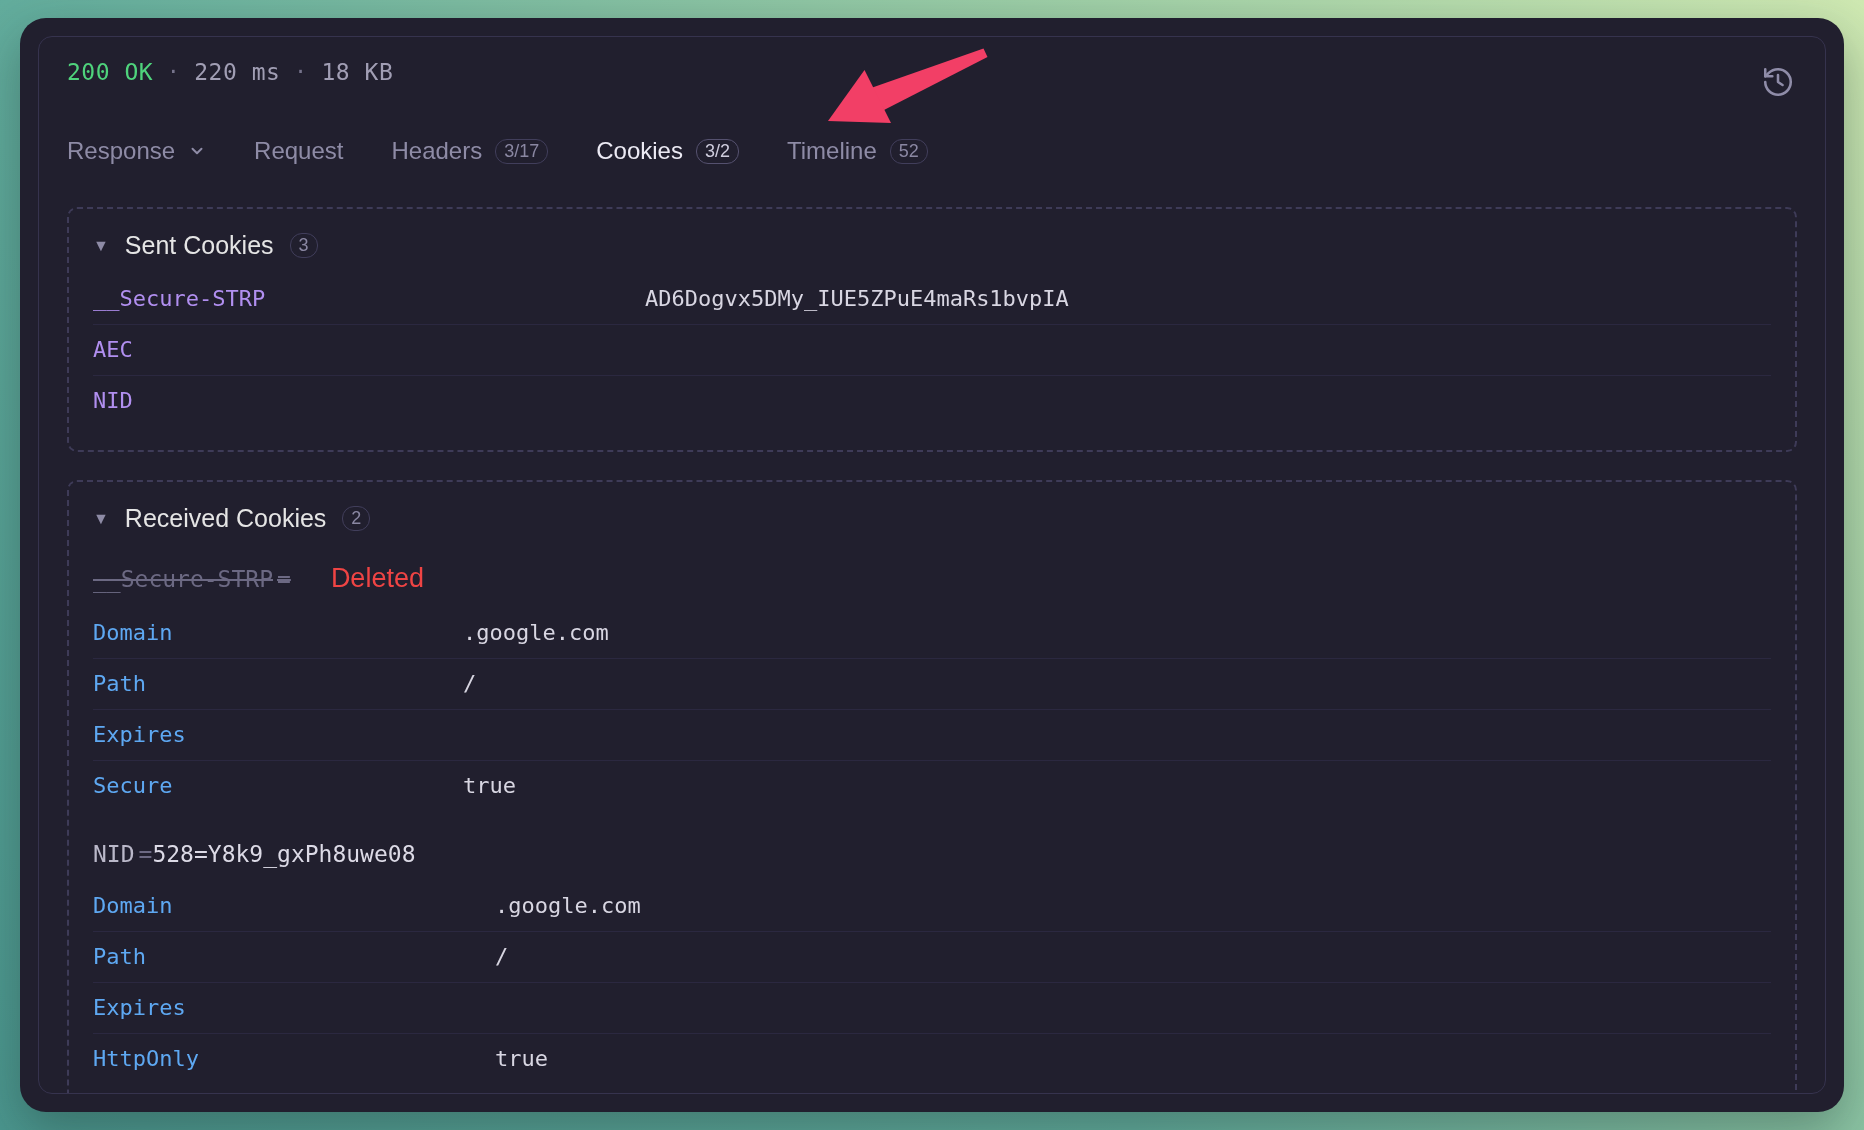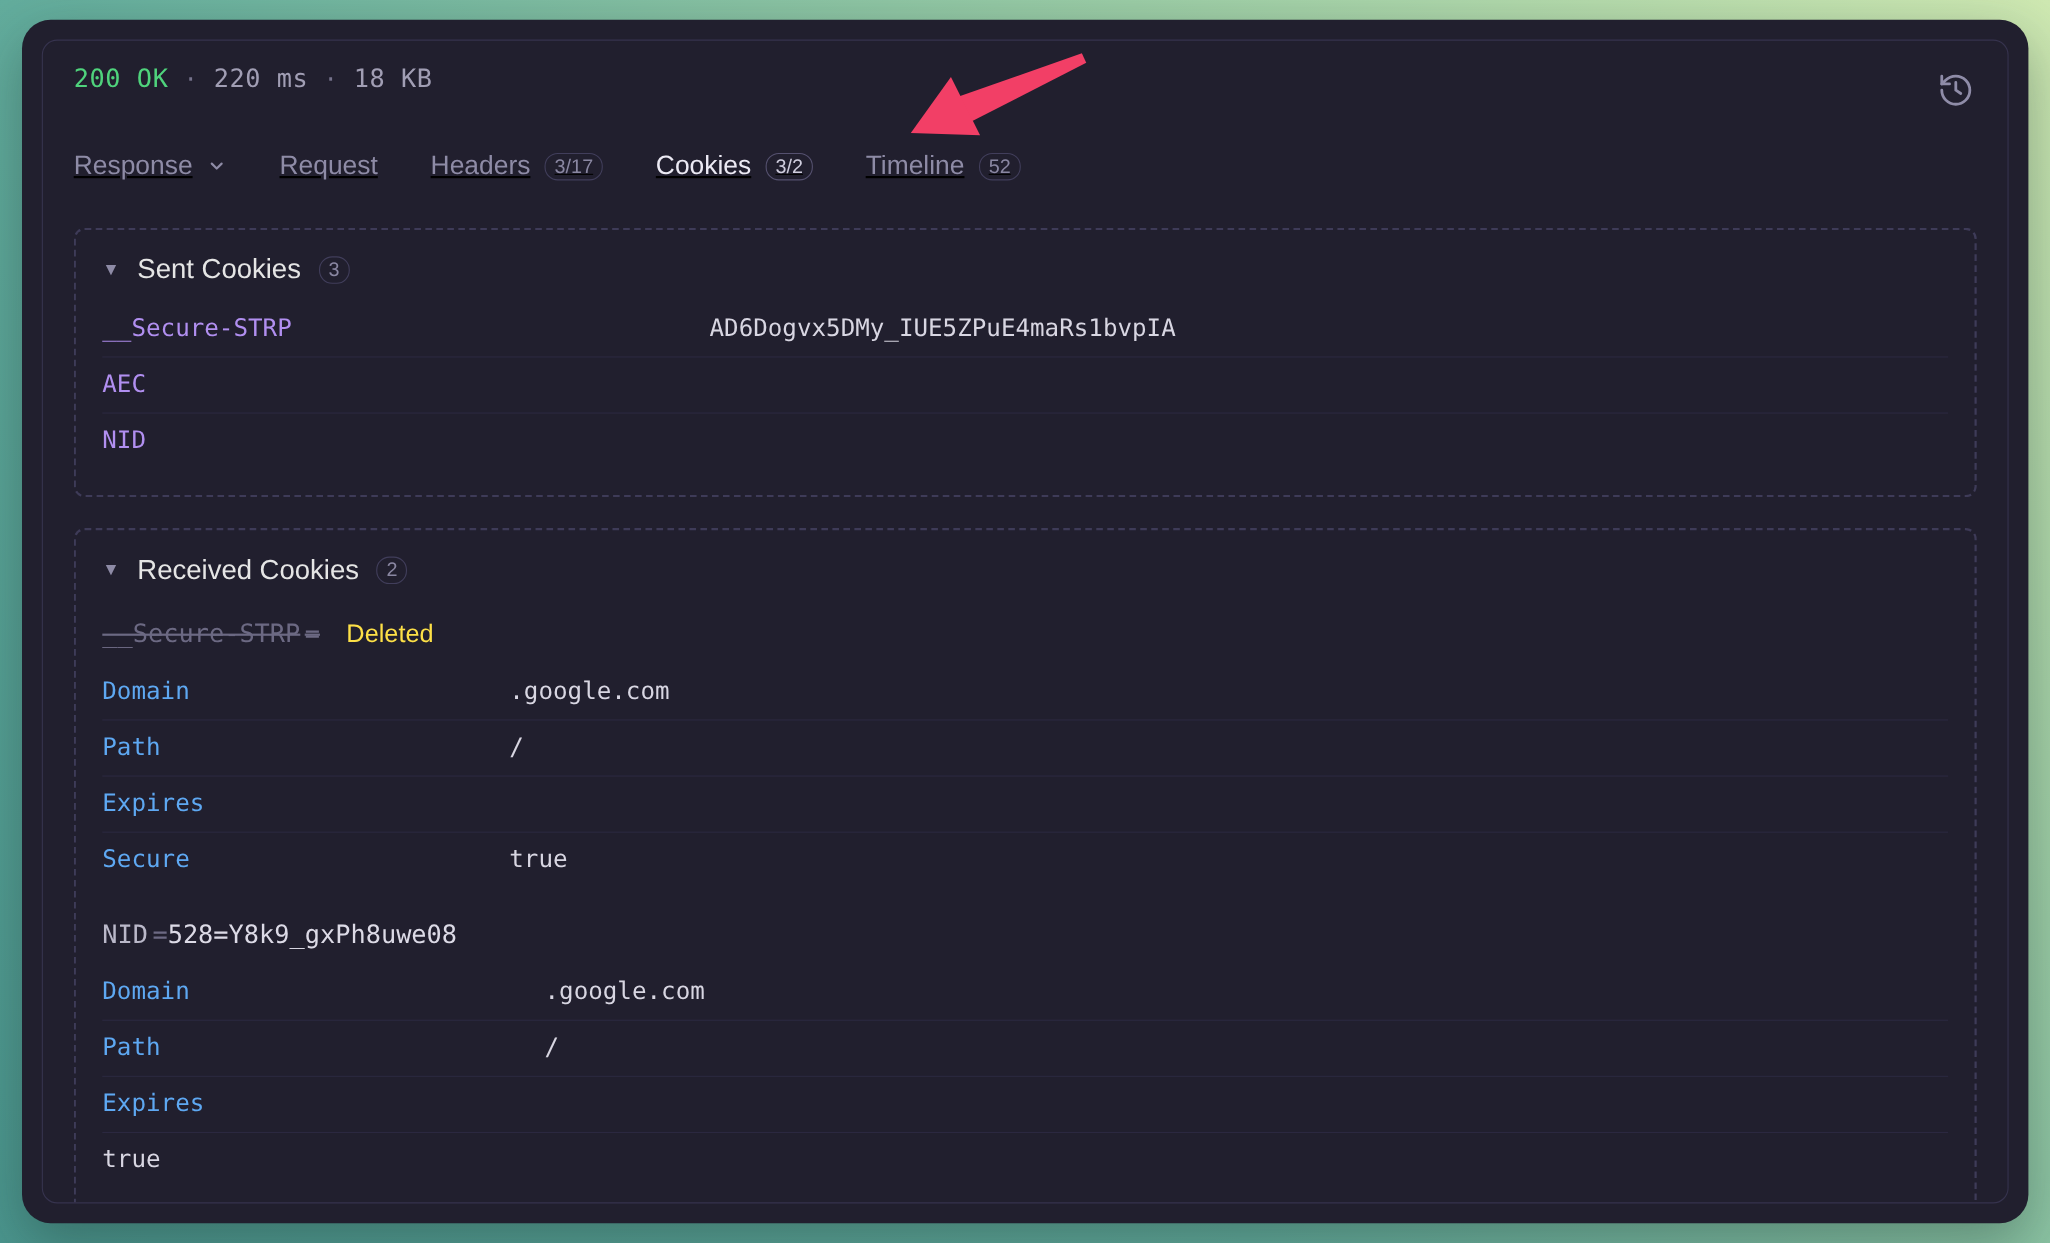--- a/index.html
+++ b/index.html
@@ -32,21 +32,21 @@
     font-size: 23px; color: #a19eb4; letter-spacing: .5px;
     display: flex; gap: 14px; align-items: center;
   }
   .status-code { color: #4fd37c; }
   .status-sep { color: #76738c; font-size: 21px; }
   .history-btn { background: none; border: none; padding: 6px; cursor: pointer; margin-right: 8px; }
   .history-btn svg { display: block; }
   
   .tabs-row {
     display: flex; align-items: center; gap: 48px;
-    padding: 0 28px; margin-top: 32px; text-decoration: underline;
+    padding: 0 28px; margin-top: 32px;
   }
   .tab {
     display: flex; align-items: center; gap: 13px;
     font-size: 24px; color: #8e8ba6; cursor: pointer; white-space: nowrap;
   }
   .tab.active { color: #eceaf4; }
   .badge {
     font-size: 18px; color: #8a87a2;
     border: 1.5px solid #413e5b; border-radius: 12px;
     padding: 2px 8px 3px; line-height: 1;
@@ -81,21 +81,21 @@
   .cookie-title {
     font-family: "DejaVu Sans Mono", monospace; font-size: 23px;
     margin: 30px 0 8px; display: flex; align-items: baseline;
   }
   .strike { color: #6c6983; text-decoration: line-through; }
   .eq-dim { color: #6c6983; padding-left: 4px; }
   .cookie-name { color: #bab8c9; }
   .cookie-value { color: #dcdae6; }
   .deleted-label {
     font-family: "Liberation Sans", sans-serif;
-    color: #fde047; font-size: 23px; margin-left: 24px;
+    color: #ef4444; font-size: 27px; margin-left: 40px;
   }
   
   .arrow-overlay { position: absolute; inset: 0; pointer-events: none; }
 </style>
 </head>
 <body>
 
 <div class="stage">
   <div class="window">
     <div class="panel">
@@ -207,20 +207,21 @@
                   <span class="v-text">.google.com</span>
                 </div>
                 <div class="kv-row recv-grid-1">
                   <span class="k-blue">Path</span>
                   <span class="v-text">/</span>
                 </div>
                 <div class="kv-row recv-grid-1">
                   <span class="k-blue">Expires</span>
                 </div>
                 <div class="kv-row recv-grid-1 last">
+                  <span class="k-blue">HttpOnly</span>
                   <span class="v-text">true</span>
                 </div>
               </div>
             </div>
         </div>
 
       </div>
     </div>
   </div>
 

